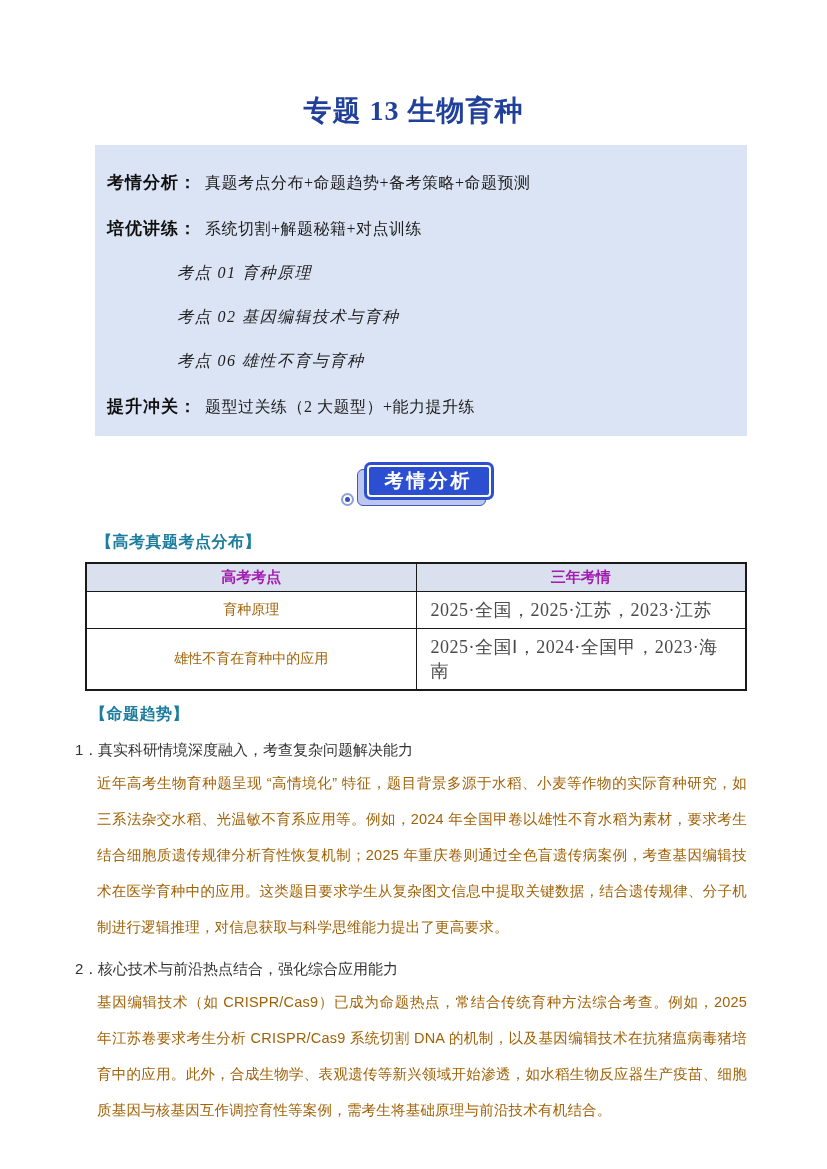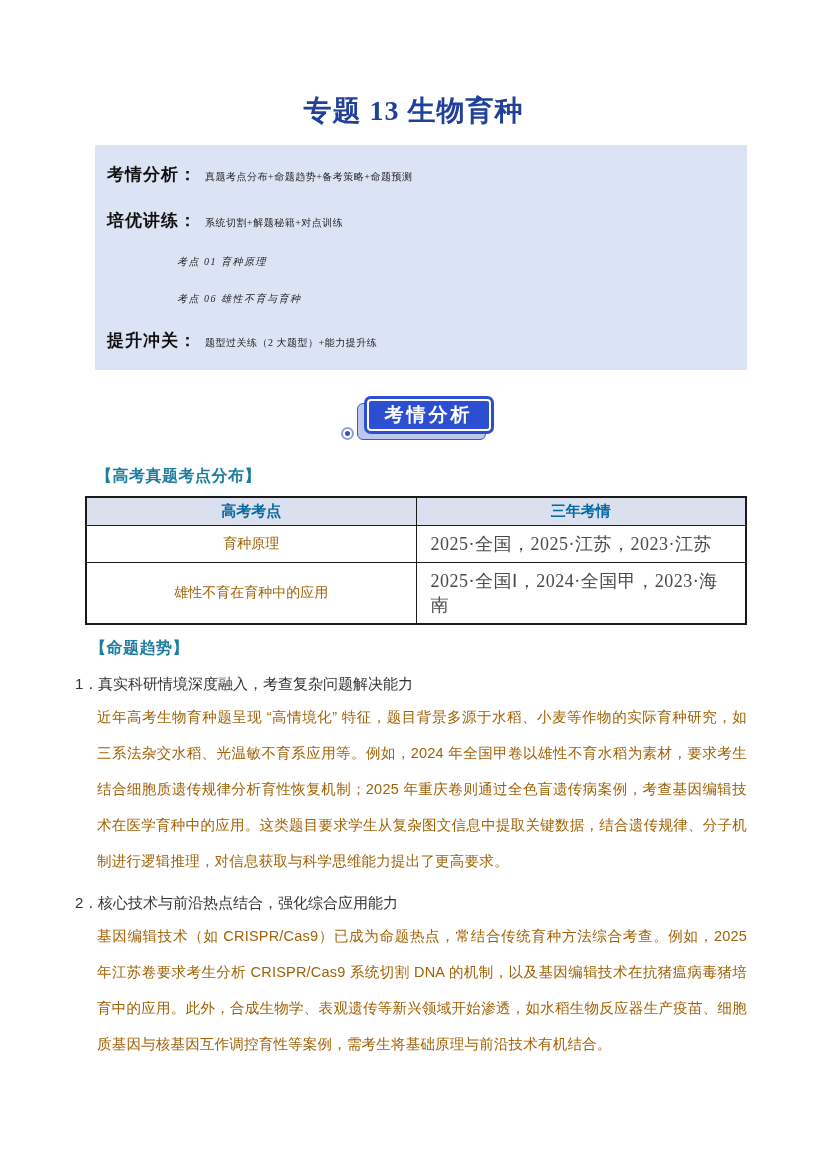--- a/index.html
+++ b/index.html
@@ -13,29 +13,29 @@
   .doc-title {
     padding-top:92px; text-align:center;
     font-family:"Liberation Serif", serif;
     font-size:28px; font-weight:bold; color:#21409a; letter-spacing:1px;
   }
   
   .overview-box {
     margin:15px 80px 0 95px; width:652px;
     background:#dbe4f4; padding:18px 14px 14px 12px;
   }
-  .ov-row { display:flex; align-items:baseline; margin-bottom:23px; }
+  .ov-row { display:flex; align-items:baseline; margin-bottom:23px;margin-top:8px; }
   .ov-row:last-child { margin-bottom:4px; }
   .ov-label {
     font-size:17px; font-weight:bold; color:#101010;
     flex:none; letter-spacing:1px; margin-right:8px;
   }
   .ov-content {
     font-family:"Liberation Serif", serif;
-    font-size:10px; color:#1d1d1d; letter-spacing:0.5px;
+    font-size:16px; color:#1d1d1d; letter-spacing:0.5px;
   }
   .ov-row.indent { padding-left:70px; }
   .ov-row.indent .ov-content { font-style:italic; letter-spacing:1.5px; }
   
   .badge-wrap { position:relative; width:132px; height:46px; margin:26px auto 0; }
   .badge-shadow {
     position:absolute; left:9px; top:7px; width:129px; height:37px;
     background:#bdc6ee; border:1px solid #4059c0; border-radius:6px;
   }
   .badge-main {
@@ -61,21 +61,21 @@
   .sec-heading.first { margin:24px 0 0 96px; }
   .sec-heading.second { margin:13px 0 0 90px; }
   
   table.exam {
     border-collapse:collapse; table-layout:fixed;
     margin:9px 0 0 85px; width:662px;
     border:2px solid #1a1a1a;
   }
   table.exam th, table.exam td { border:1px solid #1a1a1a; }
   table.exam th {
-    background:#dbe0ee; font-size:15px; color:#0369a1;
+    background:#dbe0ee; font-size:15px; color:#a21caf;
     padding:4px 2px; text-align:center; font-weight:bold;
   }
   td.topic {
     width:113px; text-align:center; font-size:14px; color:#a16207;
     padding:4px 3px; line-height:1.65;
   }
   td.record {
     font-family:"Liberation Serif", serif;
     font-size:18px; color:#4a4a4a; letter-spacing:0.5px;
     padding:6px 10px 6px 14px; text-align:left;
@@ -101,20 +101,23 @@
     <div class="ov-row">
       <span class="ov-label">考情分析：</span>
       <span class="ov-content">真题考点分布+命题趋势+备考策略+命题预测</span>
     </div>
     <div class="ov-row">
       <span class="ov-label">培优讲练：</span>
       <span class="ov-content">系统切割+解题秘籍+对点训练</span>
     </div>
     <div class="ov-row indent">
       <span class="ov-content">考点 01 育种原理</span>
+    </div>
+    <div class="ov-row indent">
+      <span class="ov-content">考点 02 基因编辑技术与育种</span>
     </div>
     <div class="ov-row indent">
       <span class="ov-content">考点 06 雄性不育与育种</span>
     </div>
     <div class="ov-row">
       <span class="ov-label">提升冲关：</span>
       <span class="ov-content">题型过关练（2 大题型）+能力提升练</span>
     </div>
   </div>
 

